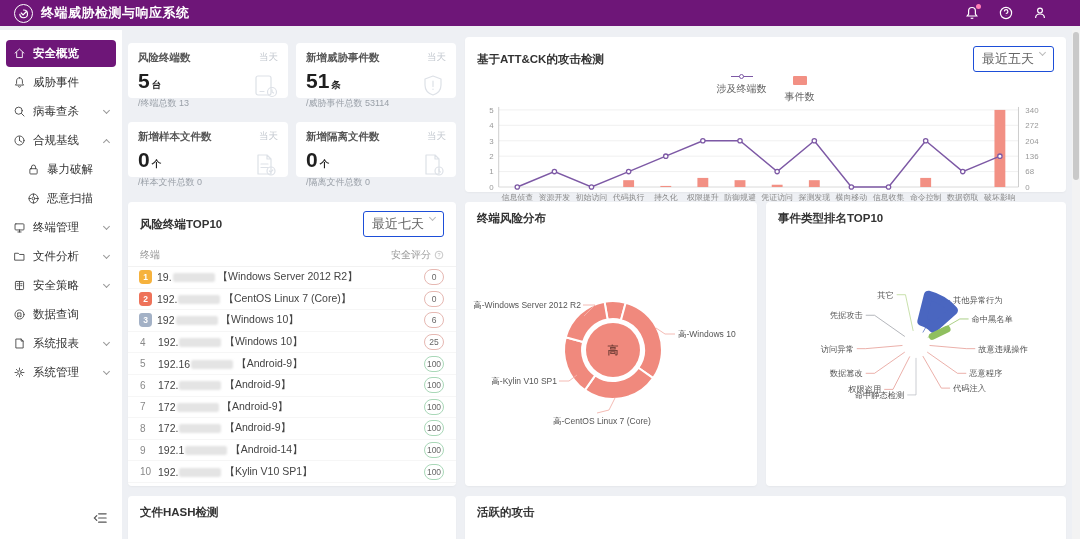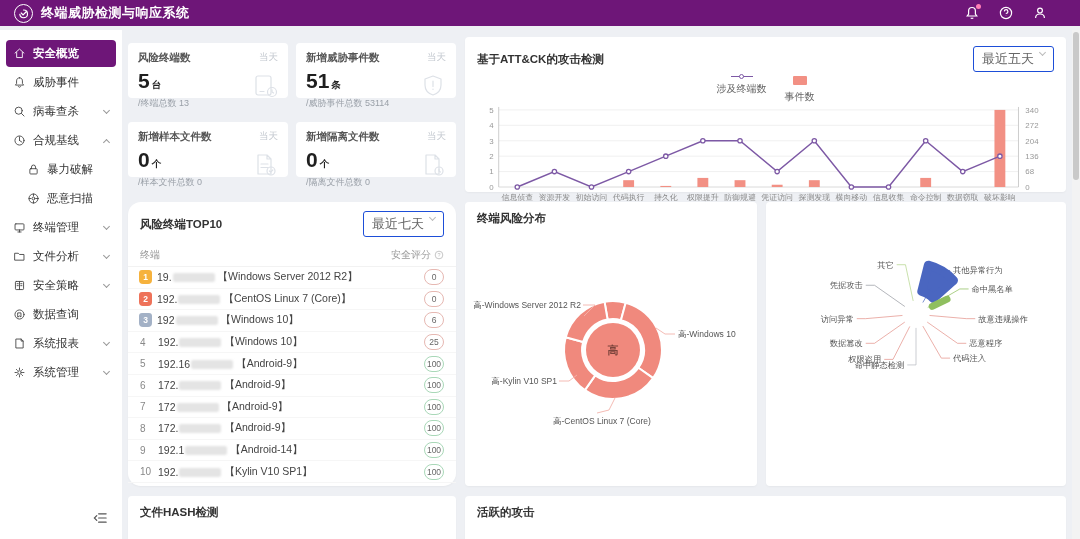--- a/index.html
+++ b/index.html
@@ -53,21 +53,21 @@
   .attack { flex:1; height:155px; }
   .legend { display:flex; justify-content:center; gap:18px; font-size:10px; color:#666; margin-top:-2px; }
   .lg { display:flex; align-items:center; gap:5px;flex-direction:column; }
   .lg-line { width:22px; height:0; border-top:1.4px solid #7d59a5; position:relative; }
   .lg-line i { position:absolute; left:8px; top:-3.5px; width:5px; height:5px; border:1.4px solid #7d59a5;
     border-radius:50%; background:#fff; display:block; }
   .lg-bar { width:14px; height:9px; background:#f29084; border-radius:1px; }
   .tick { font-size:8px; fill:#999; }
   .cat  { font-size:8px; fill:#888; }
   
-  .top10 { width:328px; flex:none; height:284px;border-radius:13px; }
+  .top10 { width:328px; flex:none; height:284px; }
   .cols { display:flex; padding:3px 12px 4px; font-size:10px; color:#999; border-bottom:1px solid #f2f2f2; }
   .cols .ci { margin-left:auto; display:flex; align-items:center; gap:3px; }
   .trow { display:flex; align-items:center; height:21.6px; padding:0 12px; font-size:10.5px; color:#444;
     border-bottom:1px solid #f6f6f6; }
   .rk { width:18px; color:#888; font-size:10px; }
   .medal { width:13px; height:14px; border-radius:3px 3px 4px 4px; color:#fff; font-size:8.5px; font-weight:bold;
     display:flex; align-items:center; justify-content:center; margin-right:5px; margin-left:-1px; }
   .m1{background:#f6b23d;} .m2{background:#ee7259;} .m3{background:#a3b1c6;}
   .redact { display:inline-block; width:42px; height:9px; background:#e4e4e4; border-radius:2px;
     filter:blur(1.2px); margin:0 3px -1px 1px; }
@@ -458,20 +458,23 @@
       <polyline points="191,96 200,102 210,102" fill="none" stroke="#f3b3ab" stroke-width="0.9"></polyline>
       <text x="213" y="105" class="lbl">高-Windows 10</text>
       <polyline points="150,166 144,178 132,181" fill="none" stroke="#f3b3ab" stroke-width="0.9"></polyline>
       <text x="88" y="192" class="lbl">高-CentOS Linux 7 (Core)</text>
       <polyline points="112,143 104,149 94,149" fill="none" stroke="#f3b3ab" stroke-width="0.9"></polyline>
       <text x="92" y="152" text-anchor="end" class="lbl">高-Kylin V10 SP1</text>
           </svg></div>
     </section>
 
     <section class="panel rank">
+      <div class="p-head">
+        <span class="p-title">事件类型排名TOP10</span>
+      </div>
       <div id="rose-wrap"><svg width="100%" height="246" viewBox="0 0 308 246" preserveAspectRatio="xMidYMid meet">
             <path d="M159.8 88.7 L166.6 61.5 A52 52 0 0 1 192.6 77.2 L171.8 95.9 A24 24 0 0 0 159.8 88.7 Z" fill="#4a66c0" stroke="#4a66c0" stroke-width="9" stroke-linejoin="round"></path>
             <rect x="-3.5" y="-12" width="7" height="24" rx="3.5" fill="#8fbf5f" transform="translate(178.3,100.2) rotate(64)"></rect>
             <polyline points="151.1,98.3 143.2,61.1 134.2,61.1" fill="none" stroke="#b6d78f" stroke-width="0.9" opacity="0.85"></polyline>
             <text x="131.2" y="64.1" text-anchor="end" class="lbl">其它</text>
             <polyline points="161.0,99.9 180.0,67.0 189.0,67.0" fill="none" stroke="#4a66c0" stroke-width="0.9" opacity="0.85"></polyline>
             <text x="192.0" y="70.0" text-anchor="start" class="lbl">其他异常行为</text>
             <polyline points="166.1,105.0 199.0,86.0 208.0,86.0" fill="none" stroke="#8fbf5f" stroke-width="0.9" opacity="0.85"></polyline>
             <text x="211.0" y="89.0" text-anchor="start" class="lbl">命中黑名单</text>
             <polyline points="167.9,113.2 205.8,116.5 214.8,116.5" fill="none" stroke="#e4958c" stroke-width="0.9" opacity="0.85"></polyline>

